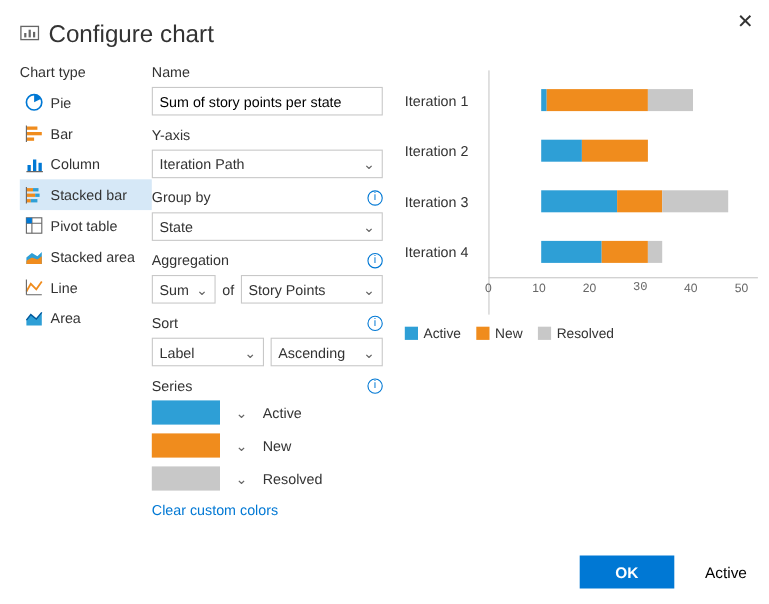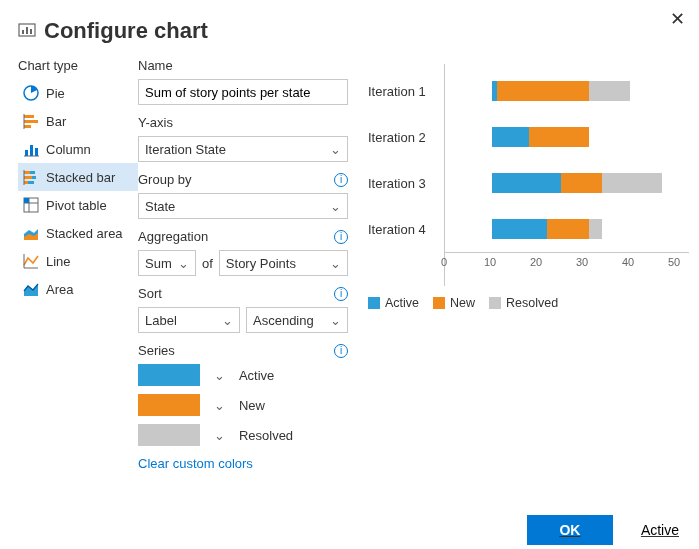--- a/index.html
+++ b/index.html
@@ -1,40 +1,40 @@
 <!DOCTYPE html>
 <html><head>
 <meta charset="utf-8">
 <style>
   * { box-sizing: border-box; margin: 0; padding: 0; font-family: "Segoe UI", Arial, sans-serif; }
   body { background: #fff; width: 699px; height: 549px; position: relative; font-size: 13px; color: #333; }
   .close { position: absolute; top: 8px; right: 14px; font-size: 18px; cursor: pointer; }
   .titlebar { display: flex; align-items: center; gap: 8px; padding: 18px 0 0 18px; }
   .title-icon svg { width: 18px; height: 18px; }
-  h1 { font-size: 22px; font-weight: 700; }
+  h1 { font-size: 22px; font-weight: 400; }
   .cols { display: flex; padding: 14px 0 0 18px; }
   .col-left { width: 120px; }
   .col-mid  { width: 210px; }
   .col-right{ flex: 1; padding-left: 20px; }
   .section-label { font-size: 13px; color: #333; margin-bottom: 6px; display: flex; align-items: center; justify-content: space-between; padding-right: 0;}
   .section-label .info { color: #0078d4; border: 1px solid #0078d4; border-radius: 50%; width: 14px; height: 14px; font-size: 10px; display: inline-flex; align-items: center; justify-content: center; }
   .ct-item { display: flex; align-items: center; gap: 6px; height: 28px; padding: 0 4px; cursor: pointer; }
   .ct-item.selected { background: #d6e8f7; }
   .ct-item .ico { width: 18px; height: 18px; display: flex; align-items: center; justify-content: center; }
   .field-group { margin-bottom: 10px; }
   input[type=text], .sel { width: 100%; height: 26px; border: 1px solid #c8c8c8; padding: 0 6px; font-size: 13px; background: #fff; }
   .sel { display: flex; align-items: center; justify-content: space-between; cursor: pointer; }
   .sel .chev { color: #666; }
   .sel-row { display: flex; gap: 6px; align-items: center; }
   .sel-row .sel { flex: 1; }
   .sel-row .of { font-size: 13px; }
   .series-row { display: flex; align-items: center; gap: 14px; margin-bottom: 8px; }
   .swatch { width: 62px; height: 22px; }
   .link { color: #0078d4; cursor: pointer; font-size: 13px; }
-  .footer { position: absolute; bottom: 4px; right: 20px; display: flex; gap: 28px; align-items: center; text-decoration: underline; }
+  .footer { position: absolute; bottom: 14px; right: 20px; display: flex; gap: 28px; align-items: center; }
   .btn-primary { background: #0078d4; color: #fff; width: 86px; height: 30px; border: none; font-size: 14px; font-weight: 600; cursor: pointer; }
   .btn-cancel { background: none; border: none; font-size: 14px; cursor: pointer; }
   
   .chart { padding-top: 10px; }
   .chart-row { display: flex; align-items: center; height: 46px; gap: 48px; }
   .chart-row .lbl { width: 76px; font-size: 13px; }
   .bar-track { position: relative; flex: 1; height: 20px; display: flex; }
   .seg { height: 100%; }
   .chart-axis { display: flex; margin-left: 76px; position: relative; height: 20px; }
   .tick { position: absolute; font-size: 11px; color: #666; transform: translateX(-50%); }
@@ -154,21 +154,21 @@
   </div>
 
   <div class="col-mid">
     <div class="field-group">
       <div class="section-label">Name</div>
       <input type="text" value="Sum of story points per state" style="">
     </div>
     <div class="field-group">
       <div class="section-label">Y-axis</div>
       <div class="sel">
-          <span>Iteration State</span>
+          <span>Iteration Path</span>
           <span class="chev">⌄</span>
         </div>
     </div>
     <div class="field-group">
       <div class="section-label">
           <span>Group by</span>
           <span class="info">i</span>
         </div>
       <div class="sel">
           <span>State</span>
@@ -267,21 +267,21 @@
             <div class="seg" style="background: rgb(240, 140, 29); width: 41.4px;"></div>
             <div class="seg" style="background: rgb(200, 200, 200); width: 13.8px;"></div>
           </div>
         </div>
         <div style="position: relative; height: 24px;">
           <div class="axis-line"></div>
           <div class="chart-axis">
             <div class="tick" style="left: 0px; top: 4px;">0</div>
             <div class="tick" style="left: 46px; top: 4px;">10</div>
             <div class="tick" style="left: 92px; top: 4px;">20</div>
-            <div class="tick" style="left: 138px; top: 4px;">30</div>
+            <div class="tick" style="left: 138px; top: 4px; font-family: Liberation Mono, monospace;">30</div>
             <div class="tick" style="left: 184px; top: 4px;">40</div>
             <div class="tick" style="left: 230px; top: 4px;">50</div>
           </div>
         </div>
         <div class="legend">
           <div class="lg">
             <span class="sw" style="background:#2e9fd6"></span>
             <span>Active</span>
           </div>
           <div class="lg">

